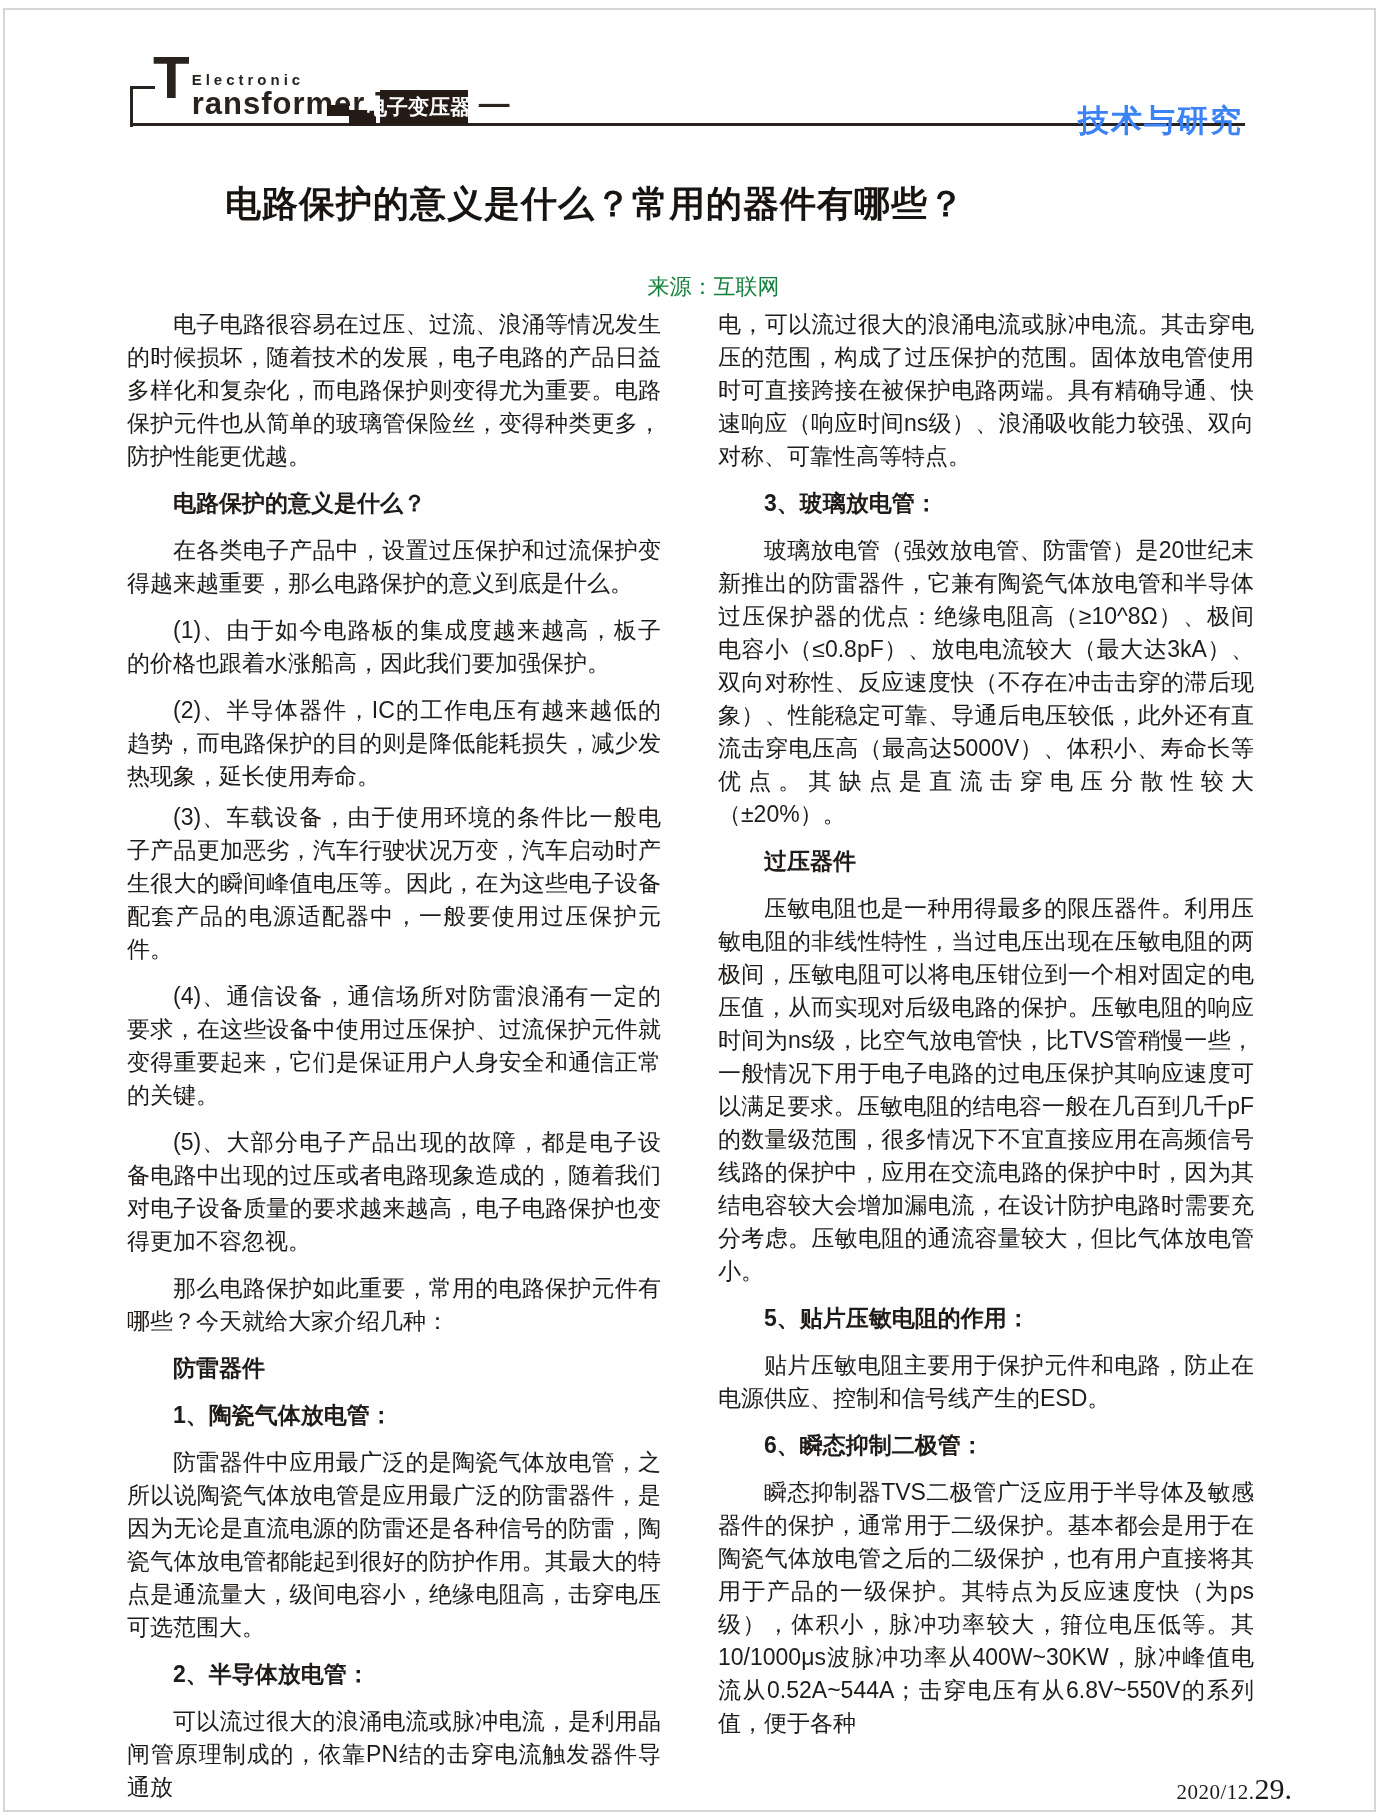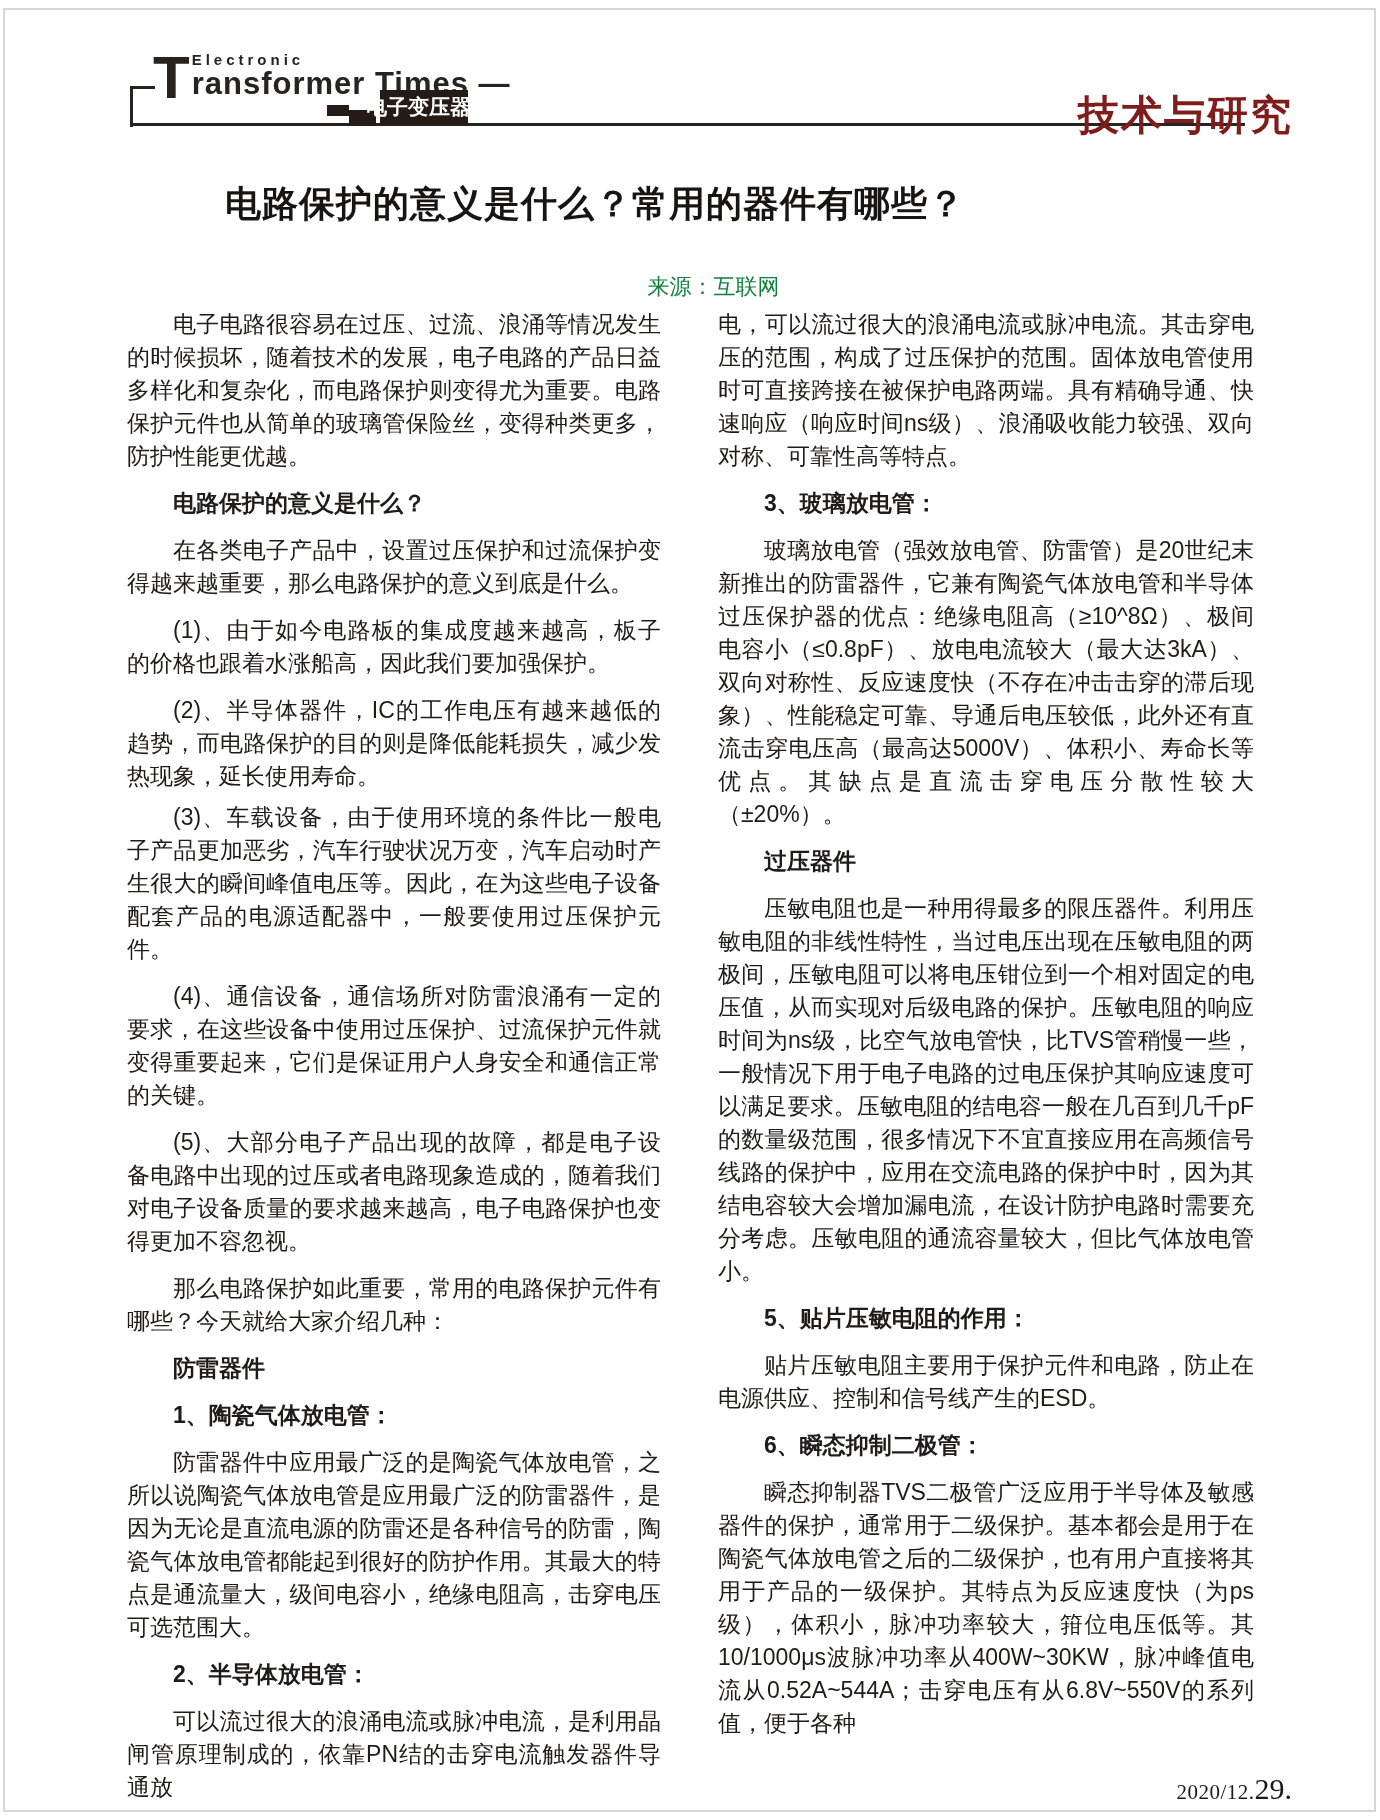--- a/index.html
+++ b/index.html
@@ -18,38 +18,38 @@
   }
 
   
   .logo-bracket {
     position:absolute; left:130px; top:86px; width:22px; height:38px;
     border-left:3px solid #29231f; border-top:3px solid #29231f;
   }
   .logo { position:absolute; left:153px; top:48px; display:flex; color:#29231f; }
   .logo-t { font-size:60px; font-weight:bold; line-height:60px; letter-spacing:0; }
   .logo-stack { display:flex; flex-direction:column; margin-left:2px; }
-  .logo-small { font-size:15px; font-weight:bold; letter-spacing:4px; margin-top:3px; }
+  .logo-small { font-size:15px; font-weight:bold; letter-spacing:4px; margin-top:23px; }
   .logo-main { font-size:31px; font-weight:bold; letter-spacing:1px; line-height:32px; }
   .header-rule {
     position:absolute; left:130px; top:123px; width:1115px; height:3px;
     background:#29231f;
   }
   .badge-step1 { position:absolute; left:327px; top:105px; width:22px; height:11px; background:#241b16; }
   .badge-step2 { position:absolute; left:349px; top:110px; width:27px; height:16px; background:#241b16; }
   .badge {
     position:absolute; left:380px; top:90px; width:88px; height:34px;
     background:#241b16; color:#ffffff;
     display:flex; align-items:center; justify-content:center;
   }
   .badge-text { font-size:21px; font-weight:bold; white-space:nowrap; }
   .badge-sub { width:10px; font-size:9px; line-height:9px; word-break:break-all; margin-left:2px; }
   .section-label {
-    position:absolute; left:1078px; top:88px;
-    font-size:41px; font-weight:bold; letter-spacing:2px; color:#7f1d1d;
+    position:absolute; left:1078px; top:100px;
+    font-size:31px; font-weight:bold; letter-spacing:2px; color:#3b82f6;
     white-space:nowrap;
   }
 
   
   .page-title {
     position:absolute; top:180px; left:0; width:1190px;
     text-align:center; font-size:36px; font-weight:bold;
     letter-spacing:1px; color:#181412; white-space:nowrap;
   }
   .source-line {

